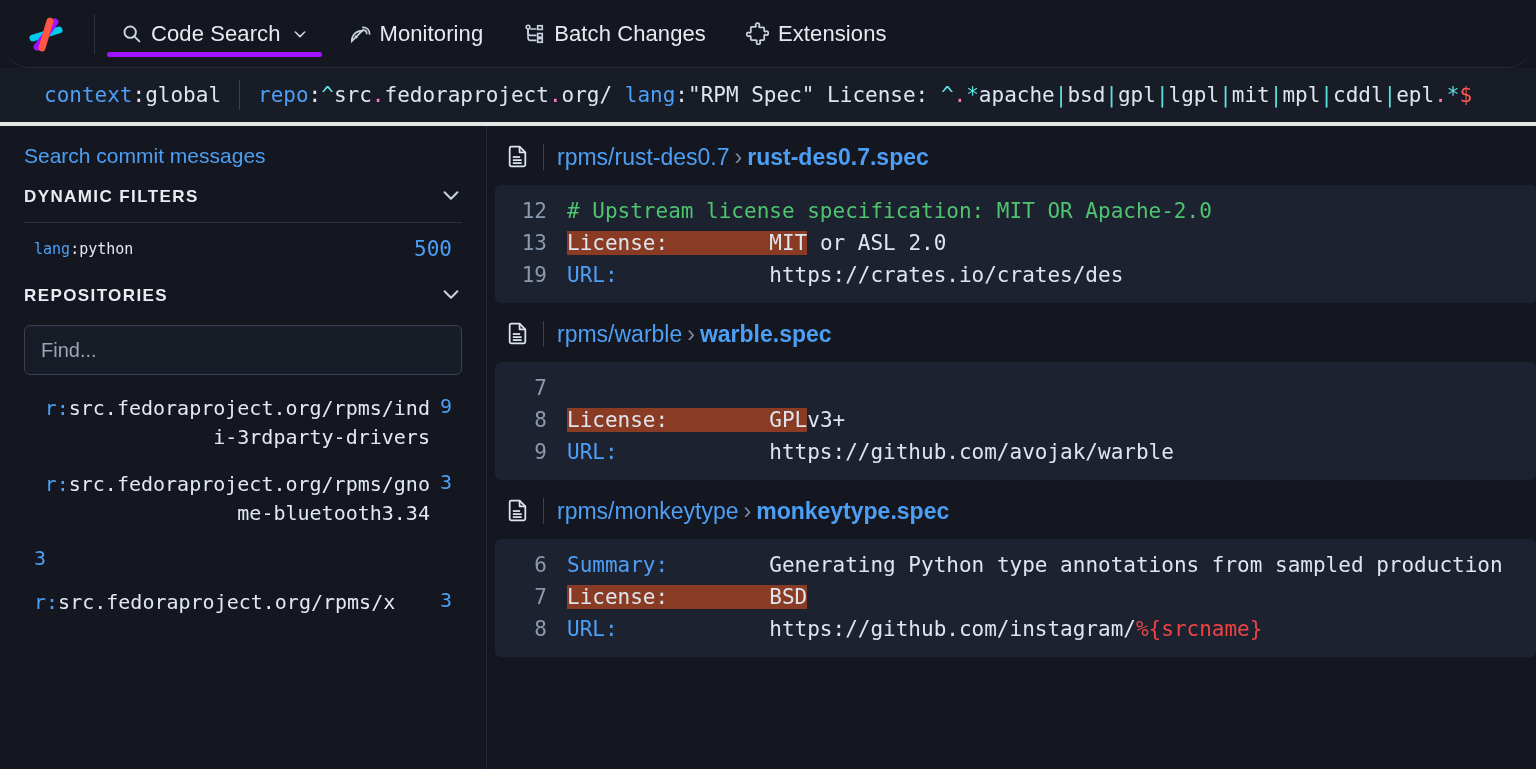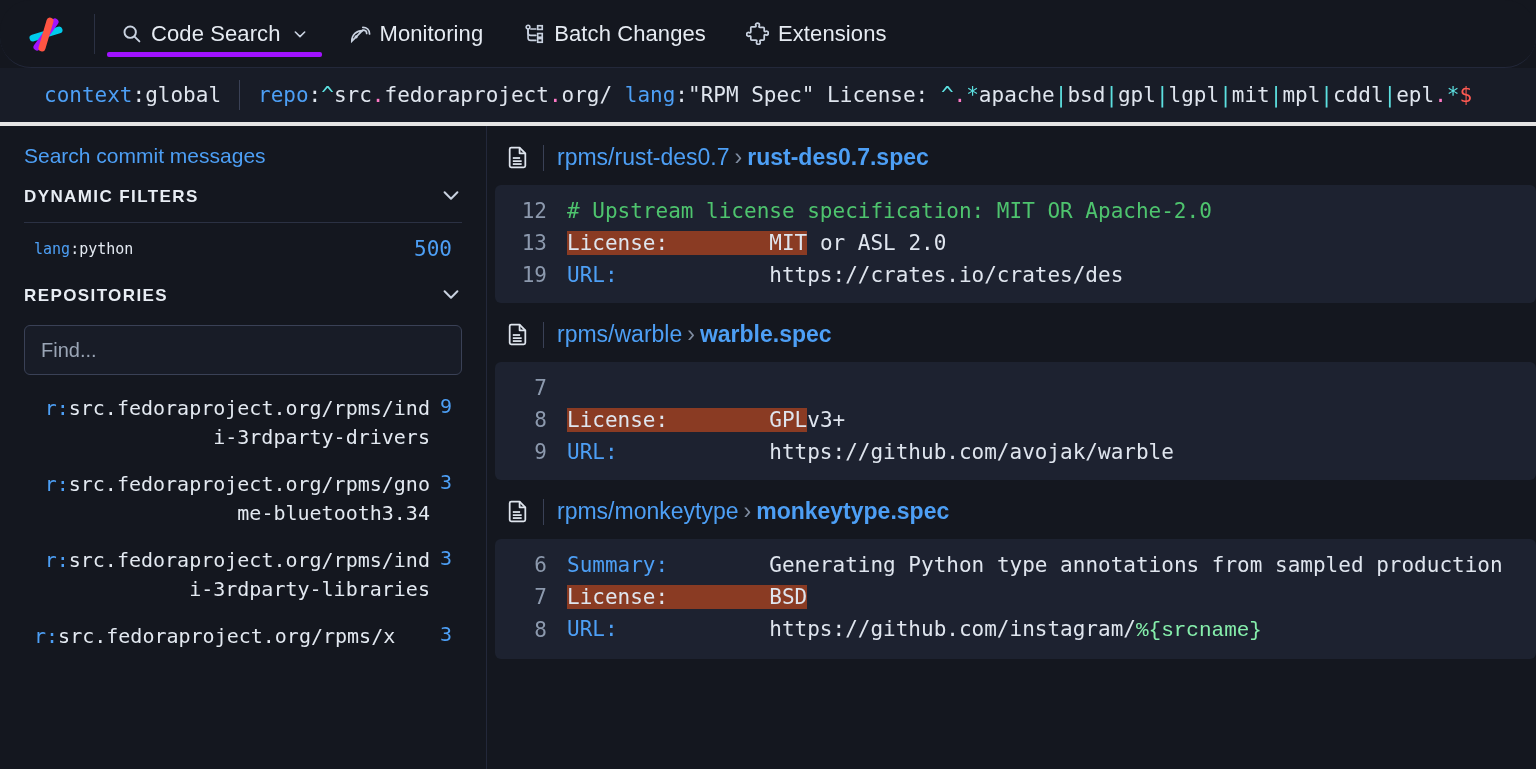--- a/index.html
+++ b/index.html
@@ -118,21 +118,21 @@
   }
   .repo-name { font-size: 20px; line-height: 1.45; word-break: break-all; }
   .repo-name .pfx { color: #4d9ff5; }
   .repo-name .nm  { color: #e3e9f1; }
   .repo-cnt { color: #4d9ff5; font-size: 20px; flex:0 0 auto; }
 
   
   #results { flex: 1; overflow: hidden; padding: 0 0 0 0; }
   .result { margin: 0 0 0 0; }
   .result-head {
-    display: flex; align-items: center; gap: 13px;
+    display: flex; align-items: flex-start; gap: 13px;
     padding: 18px 0 14px 18px;
   }
   .doc-icon { color: #dfe5ee; display:flex; }
   .head-sep { width:1px; height: 26px; background:#3a4156; }
   .crumb { font-size: 23px; color: #4d9ff5; }
   .crumb .sep { color: #7f8ca0; margin: 0 5px; }
   .crumb .file { font-weight: 700; color: #4d9ff5; }
   .code-box {
     background: #1d2230;
     border-radius: 6px;
@@ -147,21 +147,21 @@
   }
   .ln {
     width: 72px; flex:0 0 72px; text-align: right;
     color: #8c99ad; padding-right: 20px;
   }
   .code {
     color: #dfe5ee;
   }
   .c-comment { color: #4ec46e; }
   .c-key     { color: #4d9ff5; }
-  .c-macro   { color: #86efac; font-family: Liberation Mono, monospace; }
+  .c-macro   { color: #ef4444; }
   .c-plain   { color: #dfe5ee; }
   .hl { background: #8a3b23; color: #dfe5ee; }
 </style>
 </head>
 <body>
 
 <div id="topnav">
   <div class="logo-wrap">
     <svg width="44" height="44" viewBox="0 0 44 44">
       <g stroke-linecap="round" stroke-width="7">
@@ -272,21 +272,20 @@
     <div class="repo-list" id="repo-list">
         <div class="repo-row">
           <span class="repo-name mono"><span class="pfx">r:</span><span class="nm">src.fedoraproject.org/rpms/indi-3rdparty-drivers</span></span>
           <span class="repo-cnt mono">9</span>
         </div>
         <div class="repo-row">
           <span class="repo-name mono"><span class="pfx">r:</span><span class="nm">src.fedoraproject.org/rpms/gnome-bluetooth3.34</span></span>
           <span class="repo-cnt mono">3</span>
         </div>
         <div class="repo-row">
-          <span class="repo-name mono"><span class="pfx">r:</span><span class="nm">src.fedoraproject.org/rpms/indi-3rdparty-libraries</span></span>
           <span class="repo-cnt mono">3</span>
         </div>
         <div class="repo-row">
           <span class="repo-name mono"><span class="pfx">r:</span><span class="nm">src.fedoraproject.org/rpms/x</span></span>
           <span class="repo-cnt mono">3</span>
         </div>
       </div>
   </div>
 
   <div id="results">

